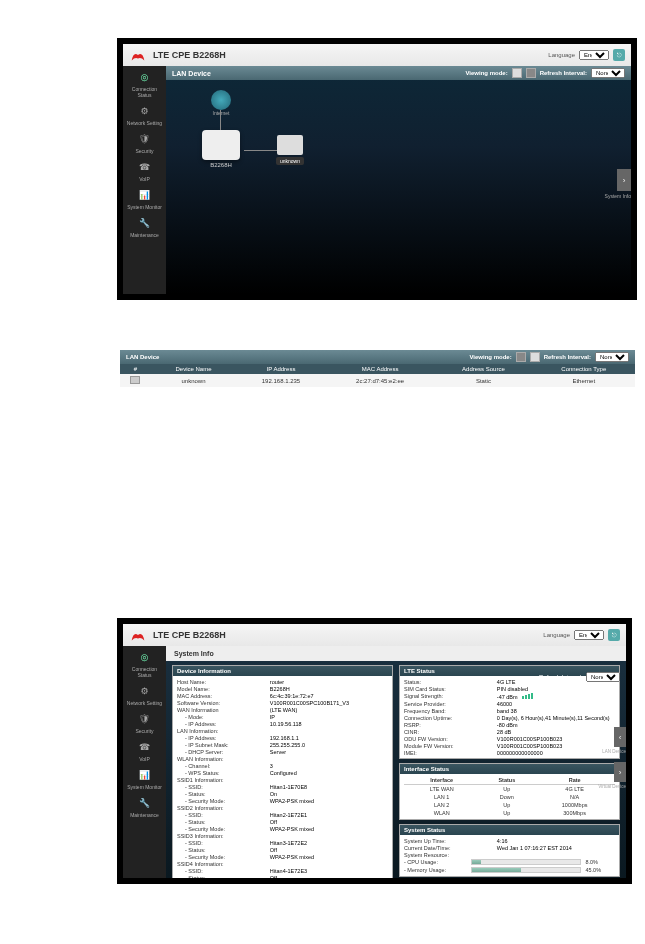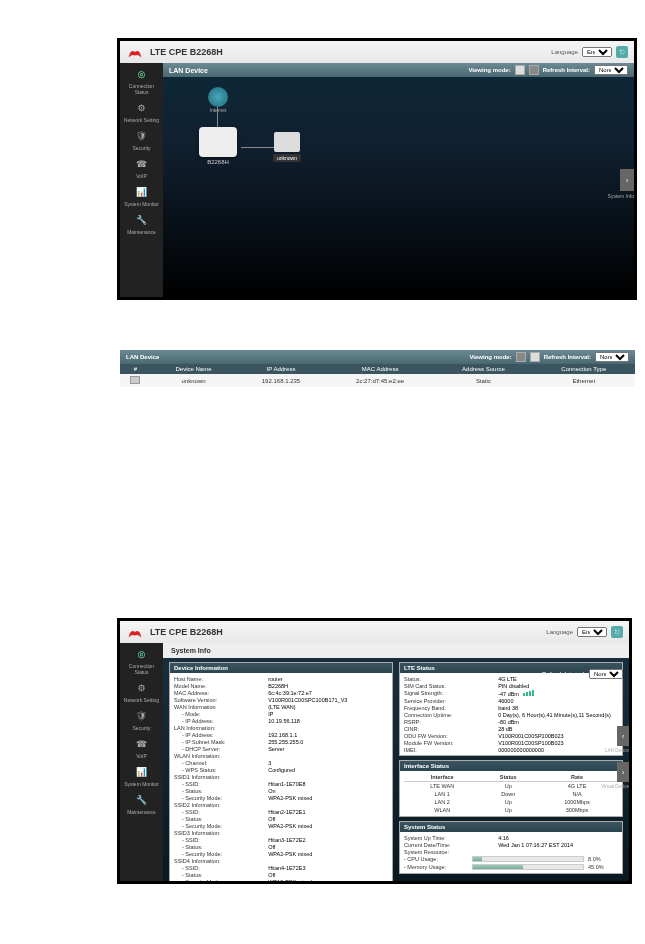--- a/index.html
+++ b/index.html
@@ -2,21 +2,21 @@
 <html><head>
 <meta charset="utf-8">
 <style>
 *{margin:0;padding:0;box-sizing:border-box;font-family:Arial,sans-serif}
 body{background:#fff;width:645px}
 .screenshot{margin:0 auto 20px;position:relative}
 .shot1{width:520px;height:262px;margin-top:38px;margin-left:117px}
 .shot2{width:515px;height:48px;margin-top:50px;margin-left:120px}
 .shot3{width:515px;height:266px;margin-top:220px;margin-left:117px}
 
-.router-ui{width:100%;height:100%;background:#6d28d9;border:3px solid #000000;position:relative;font-size:7px}
+.router-ui{width:100%;height:100%;background:#6d28d9;border:6px solid #000000;position:relative;font-size:7px}
 .header{height:22px;background:linear-gradient(#f5f5f5,#e8e8e8);display:flex;align-items:center;padding:0 6px}
 .logo{width:18px;height:14px;margin-right:6px;font-size:0}
 .logo svg{width:100%;height:100%}
 .model{font-weight:bold;color:#333;font-size:9px}
 .header-right{margin-left:auto;display:flex;align-items:center;gap:4px;font-size:6px;color:#555}
 .lang-sel{font-size:6px;height:10px;width:30px}
 .logout-ic{width:12px;height:12px;background:#5aa;border-radius:2px;display:flex;align-items:center;justify-content:center;color:#fff}
 
 .body-row{display:flex;height:calc(100% - 22px);position:relative}
 .sidebar{width:43px;background:#222;display:flex;flex-direction:column;align-items:center;padding-top:4px;gap:6px}

